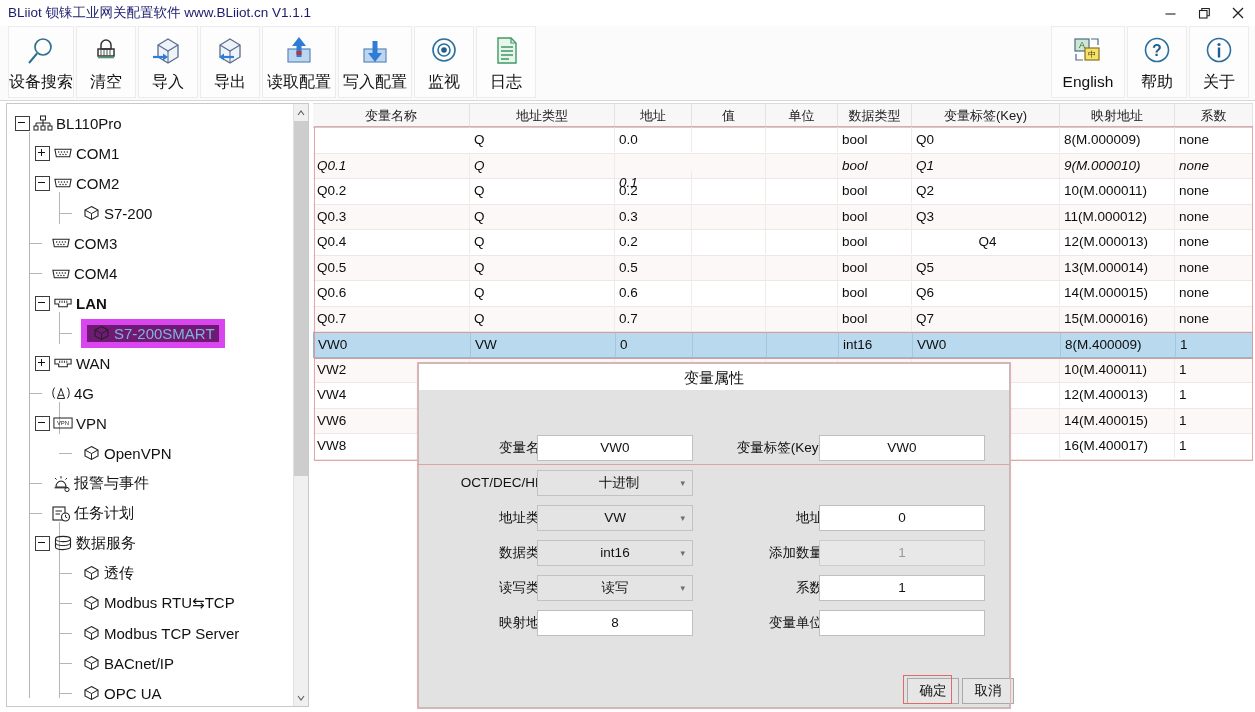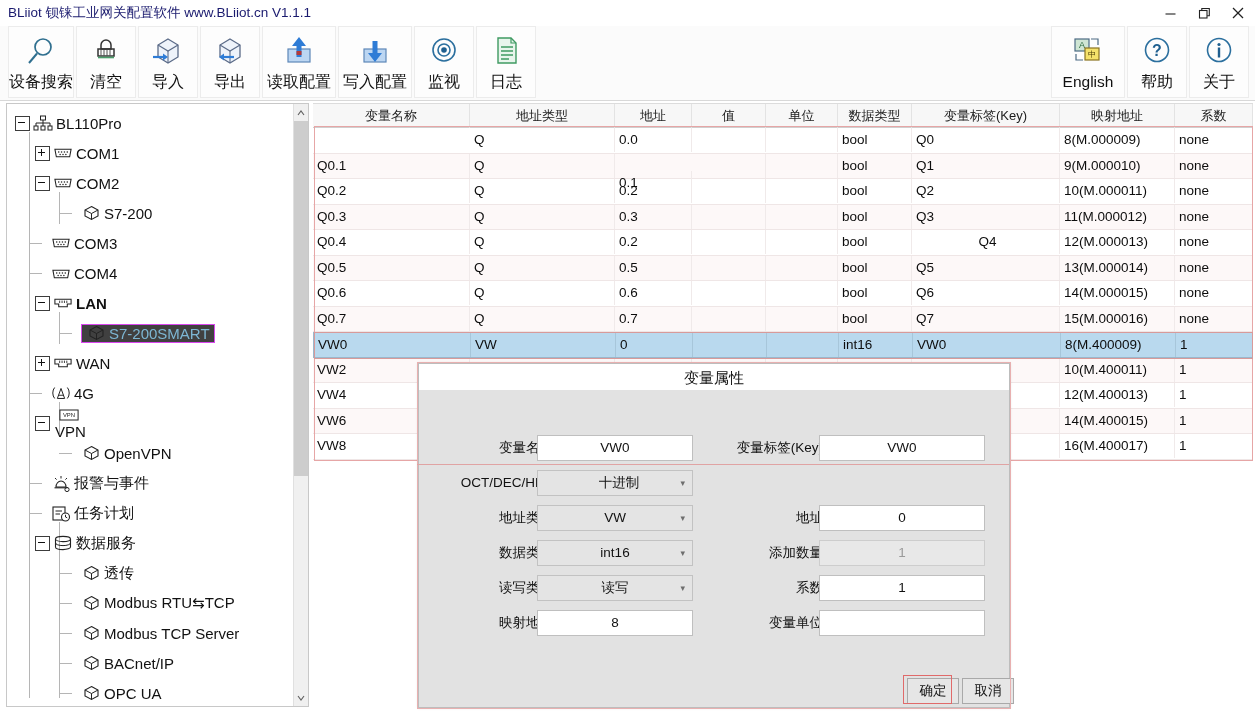--- a/index.html
+++ b/index.html
@@ -75,21 +75,21 @@
   }
   .exp::before {
     content: ""; position: absolute; left: 2px; top: 5px; width: 7px; height: 1px; background: #111;
   }
   .exp.plus::after {
     content: ""; position: absolute; left: 5px; top: 2px; width: 1px; height: 7px; background: #111;
   }
   .ticon { width: 20px; height: 16px; margin-right: 1px; flex: 0 0 auto;
            display:flex; align-items:center; justify-content:center; }
   .sel-node {
-    border: 1px solid #d946ef; background: #404040; color: #7fb8d4;
+    border: 6px solid #d946ef; background: #701a75; color: #7fb8d4;
     padding: 0 4px; box-sizing: border-box;
   }
   .sel-node .tlabel { color: #7db6d3; }
   .guide { position: absolute; background: #b5b5b5; }
 
   
   .sb-track {
     position: absolute; right: 0; top: 0; width: 14px; height: 602px;
     background: #f0f0f0; border-left: 1px solid #e0e0e0;
   }
@@ -536,21 +536,21 @@
                 <path d="M18 2 a6 8 0 0 1 0 12" fill="none" stroke="#222" stroke-width="1.1"></path>
                 <polygon points="11,3 15,14 7,14" fill="none" stroke="#222" stroke-width="1.1"></polygon>
                 <line x1="8.3" y1="10.5" x2="13.7" y2="10.5" stroke="#222" stroke-width="1"></line>
               </svg>
             </span>
             <span class="tlabel">4G</span>
           </span>
         </div>
         <div class="tnode" style="left: 28px; top: 304px;">
           <span class="exp"></span>
-          <span style="display: flex; align-items: center; flex-direction: column;">
+          <span style="display: flex; align-items: center;">
             <span class="ticon">
               <svg width="22" height="14" viewBox="0 0 22 14">
                 <rect x="1" y="1.5" width="20" height="11" fill="none" stroke="#222" stroke-width="1.1"></rect>
                 <text x="11" y="9.5" font-size="6.5" text-anchor="middle" fill="#222" font-family="Liberation Sans, sans-serif">VPN</text>
               </svg>
             </span>
             <span class="tlabel">VPN</span>
           </span>
         </div>
         <div class="tnode" style="left: 58px; top: 334px;">
@@ -724,21 +724,21 @@
         <div class="trow" style="top: 0px;">
           <div class="td" style="left: 157px; width: 145px;">Q</div>
           <div class="td" style="left: 302px; width: 77px;">0.0</div>
           <div class="td" style="left: 379px; width: 74px;"></div>
           <div class="td" style="left: 453px; width: 72px;"></div>
           <div class="td" style="left: 525px; width: 74px;">bool</div>
           <div class="td" style="left: 599px; width: 148px;">Q0</div>
           <div class="td" style="left: 747px; width: 115px;">8(M.000009)</div>
           <div class="td" style="left: 862px; width: 78px;">none</div>
         </div>
-        <div class="trow alt" style="top: 25.5px;">
+        <div class="trow alt" style="top: 25.5px; font-style: italic;">
           <div class="td" style="left: 0px; width: 157px;">Q0.1</div>
           <div class="td" style="left: 157px; width: 145px;">Q</div>
           <div class="td" style="left: 302px; width: 77px; margin-top: 17px;">0.1</div>
           <div class="td" style="left: 379px; width: 74px;"></div>
           <div class="td" style="left: 453px; width: 72px;"></div>
           <div class="td" style="left: 525px; width: 74px;">bool</div>
           <div class="td" style="left: 599px; width: 148px;">Q1</div>
           <div class="td" style="left: 747px; width: 115px;">9(M.000010)</div>
           <div class="td" style="left: 862px; width: 78px;">none</div>
         </div>

